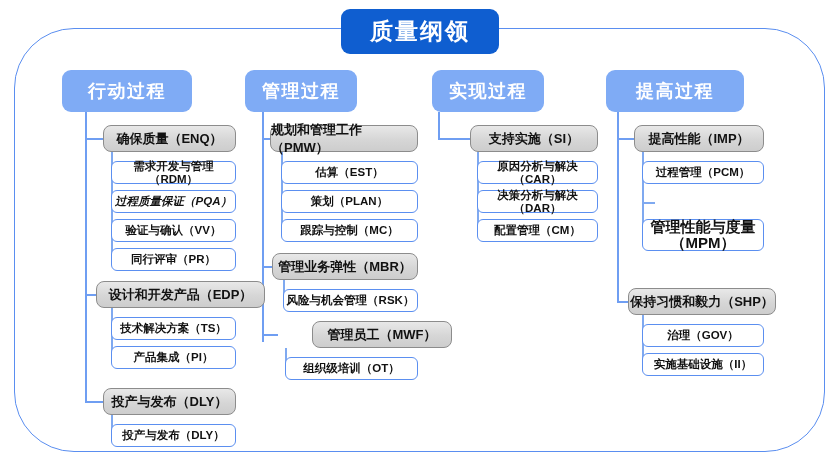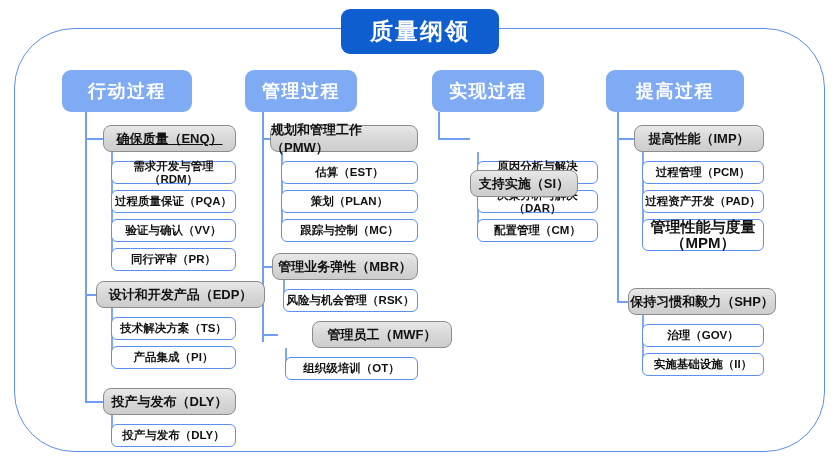--- a/index.html
+++ b/index.html
@@ -104,28 +104,28 @@
   <div class="root-title">质量纲领</div>
 
   <div class="col-head" style="left:62px;top:70px;width:130px;">行动过程</div>
 
   <div class="line v" style="left:85px;top:112px;height:290px;"></div>
 
   <div class="line h" style="left:85px;top:138px;width:18px;"></div>
   <div class="line h" style="left:85px;top:294px;width:11px;"></div>
   <div class="line h" style="left:85px;top:401px;width:18px;"></div>
 
-  <div class="group-box" style="left:103px;top:125px;width:133px;text-decoration:underline;">确保质量（ENQ）</div>
+  <div class="group-box" style="left:103px;top:125px;width:133px;">确保质量（ENQ）</div>
   <div class="line v sub" style="left:111px;top:152px;height:108px;"></div>
   <div class="line h sub" style="left:111px;top:172px;width:13px;"></div>
   <div class="line h sub" style="left:111px;top:202px;width:13px;"></div>
   <div class="line h sub" style="left:111px;top:231px;width:13px;"></div>
   <div class="line h sub" style="left:111px;top:259px;width:13px;"></div>
   <div class="leaf-box" style="left:111px;top:161px;width:125px;">需求开发与管理（RDM）</div>
-  <div class="leaf-box" style="left:111px;top:190px;width:125px;">过程质量保证（PQA）</div>
+  <div class="leaf-box" style="left:111px;top:190px;width:125px;font-style:italic;">过程质量保证（PQA）</div>
   <div class="leaf-box" style="left:111px;top:219px;width:125px;">验证与确认（VV）</div>
   <div class="leaf-box" style="left:111px;top:248px;width:125px;">同行评审（PR）</div>
 
   <div class="group-box" style="left:96px;top:281px;width:169px;">设计和开发产品（EDP）</div>
   <div class="line v sub" style="left:111px;top:308px;height:50px;"></div>
   <div class="line h sub" style="left:111px;top:328px;width:13px;"></div>
   <div class="line h sub" style="left:111px;top:357px;width:13px;"></div>
   <div class="leaf-box" style="left:111px;top:317px;width:125px;">技术解决方案（TS）</div>
   <div class="leaf-box" style="left:111px;top:346px;width:125px;">产品集成（PI）</div>
 
@@ -159,42 +159,41 @@
   <div class="group-box" style="left:278px;top:321px;width:140px;margin-left:34px;">管理员工（MWF）</div>
   <div class="line v sub" style="left:285px;top:348px;height:21px;"></div>
   <div class="line h sub" style="left:285px;top:368px;width:13px;"></div>
   <div class="leaf-box" style="left:285px;top:357px;width:133px;">组织级培训（OT）</div>
 
   <div class="col-head" style="left:432px;top:70px;width:112px;">实现过程</div>
 
   <div class="line v" style="left:438px;top:112px;height:27px;"></div>
   <div class="line h" style="left:438px;top:138px;width:32px;"></div>
 
-  <div class="group-box" style="left:470px;top:125px;width:108px;margin-top:45px;">支持实施（SI）</div>
+  <div class="group-box" style="left:470px;top:125px;width:128px;">支持实施（SI）</div>
   <div class="line v sub" style="left:477px;top:152px;height:79px;"></div>
   <div class="line h sub" style="left:477px;top:172px;width:13px;"></div>
   <div class="line h sub" style="left:477px;top:202px;width:13px;"></div>
   <div class="line h sub" style="left:477px;top:231px;width:13px;"></div>
   <div class="leaf-box" style="left:477px;top:161px;width:121px;">原因分析与解决（CAR）</div>
   <div class="leaf-box" style="left:477px;top:219px;width:121px;">配置管理（CM）</div>
   <div class="leaf-box" style="left:477px;top:190px;width:121px;">决策分析与解决（DAR）</div>
 
   <div class="col-head" style="left:606px;top:70px;width:138px;text-align:center;">提高过程</div>
 
   <div class="line v" style="left:617px;top:112px;height:190px;"></div>
   <div class="line h" style="left:617px;top:138px;width:17px;"></div>
   <div class="line h" style="left:617px;top:301px;width:11px;"></div>
 
   <div class="group-box" style="left:634px;top:125px;width:130px;">提高性能（IMP）</div>
   <div class="line v sub" style="left:642px;top:152px;height:83px;"></div>
   <div class="line h sub" style="left:642px;top:172px;width:13px;"></div>
   <div class="line h sub" style="left:642px;top:202px;width:13px;"></div>
   <div class="line h sub" style="left:642px;top:235px;width:13px;"></div>
   <div class="leaf-box" style="left:642px;top:161px;width:122px;">过程管理（PCM）</div>
-  <div class="leaf-box" style="left:642px;top:190px;width:122px;">过程资产开发（PAD）</div>
   <div class="leaf-box two-line" style="left:642px;top:219px;width:122px;">管理性能与度量<br>（MPM）</div>
 
   <div class="group-box" style="left:628px;top:288px;width:148px;">保持习惯和毅力（SHP）</div>
   <div class="line v sub" style="left:642px;top:315px;height:50px;"></div>
   <div class="line h sub" style="left:642px;top:335px;width:13px;"></div>
   <div class="line h sub" style="left:642px;top:364px;width:13px;"></div>
   <div class="leaf-box" style="left:642px;top:324px;width:122px;">治理（GOV）</div>
   <div class="leaf-box" style="left:642px;top:353px;width:122px;">实施基础设施（II）</div>
 
 </div>

